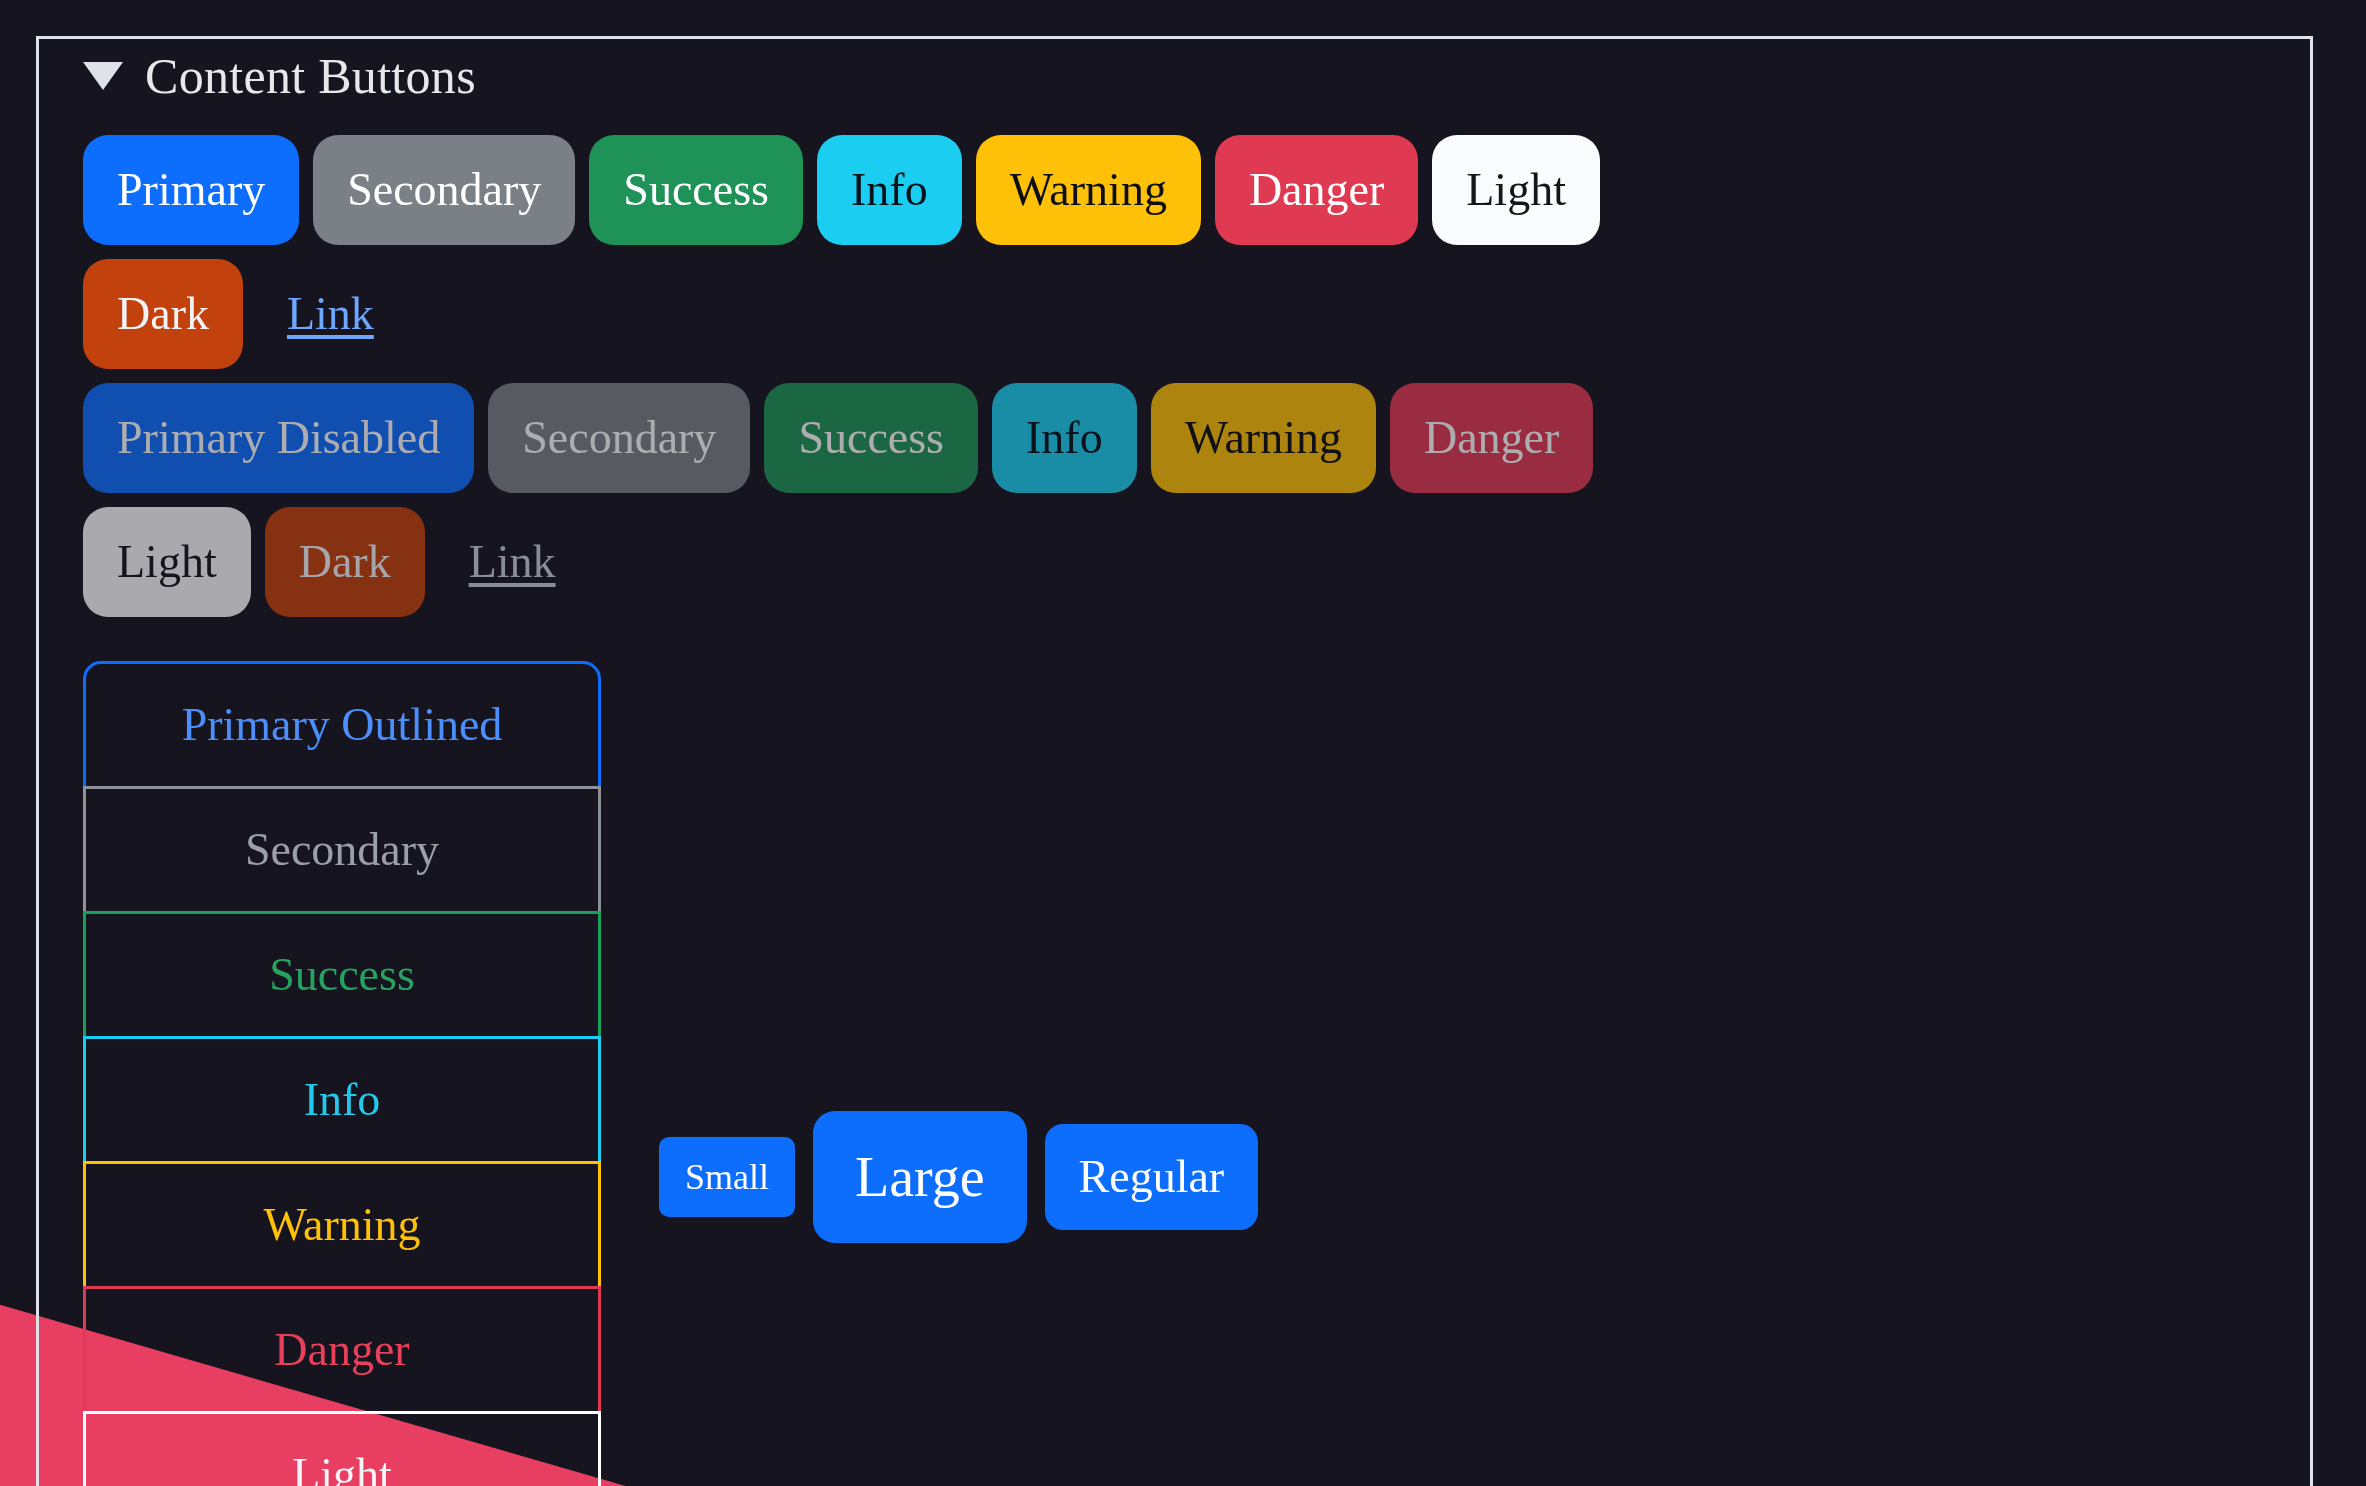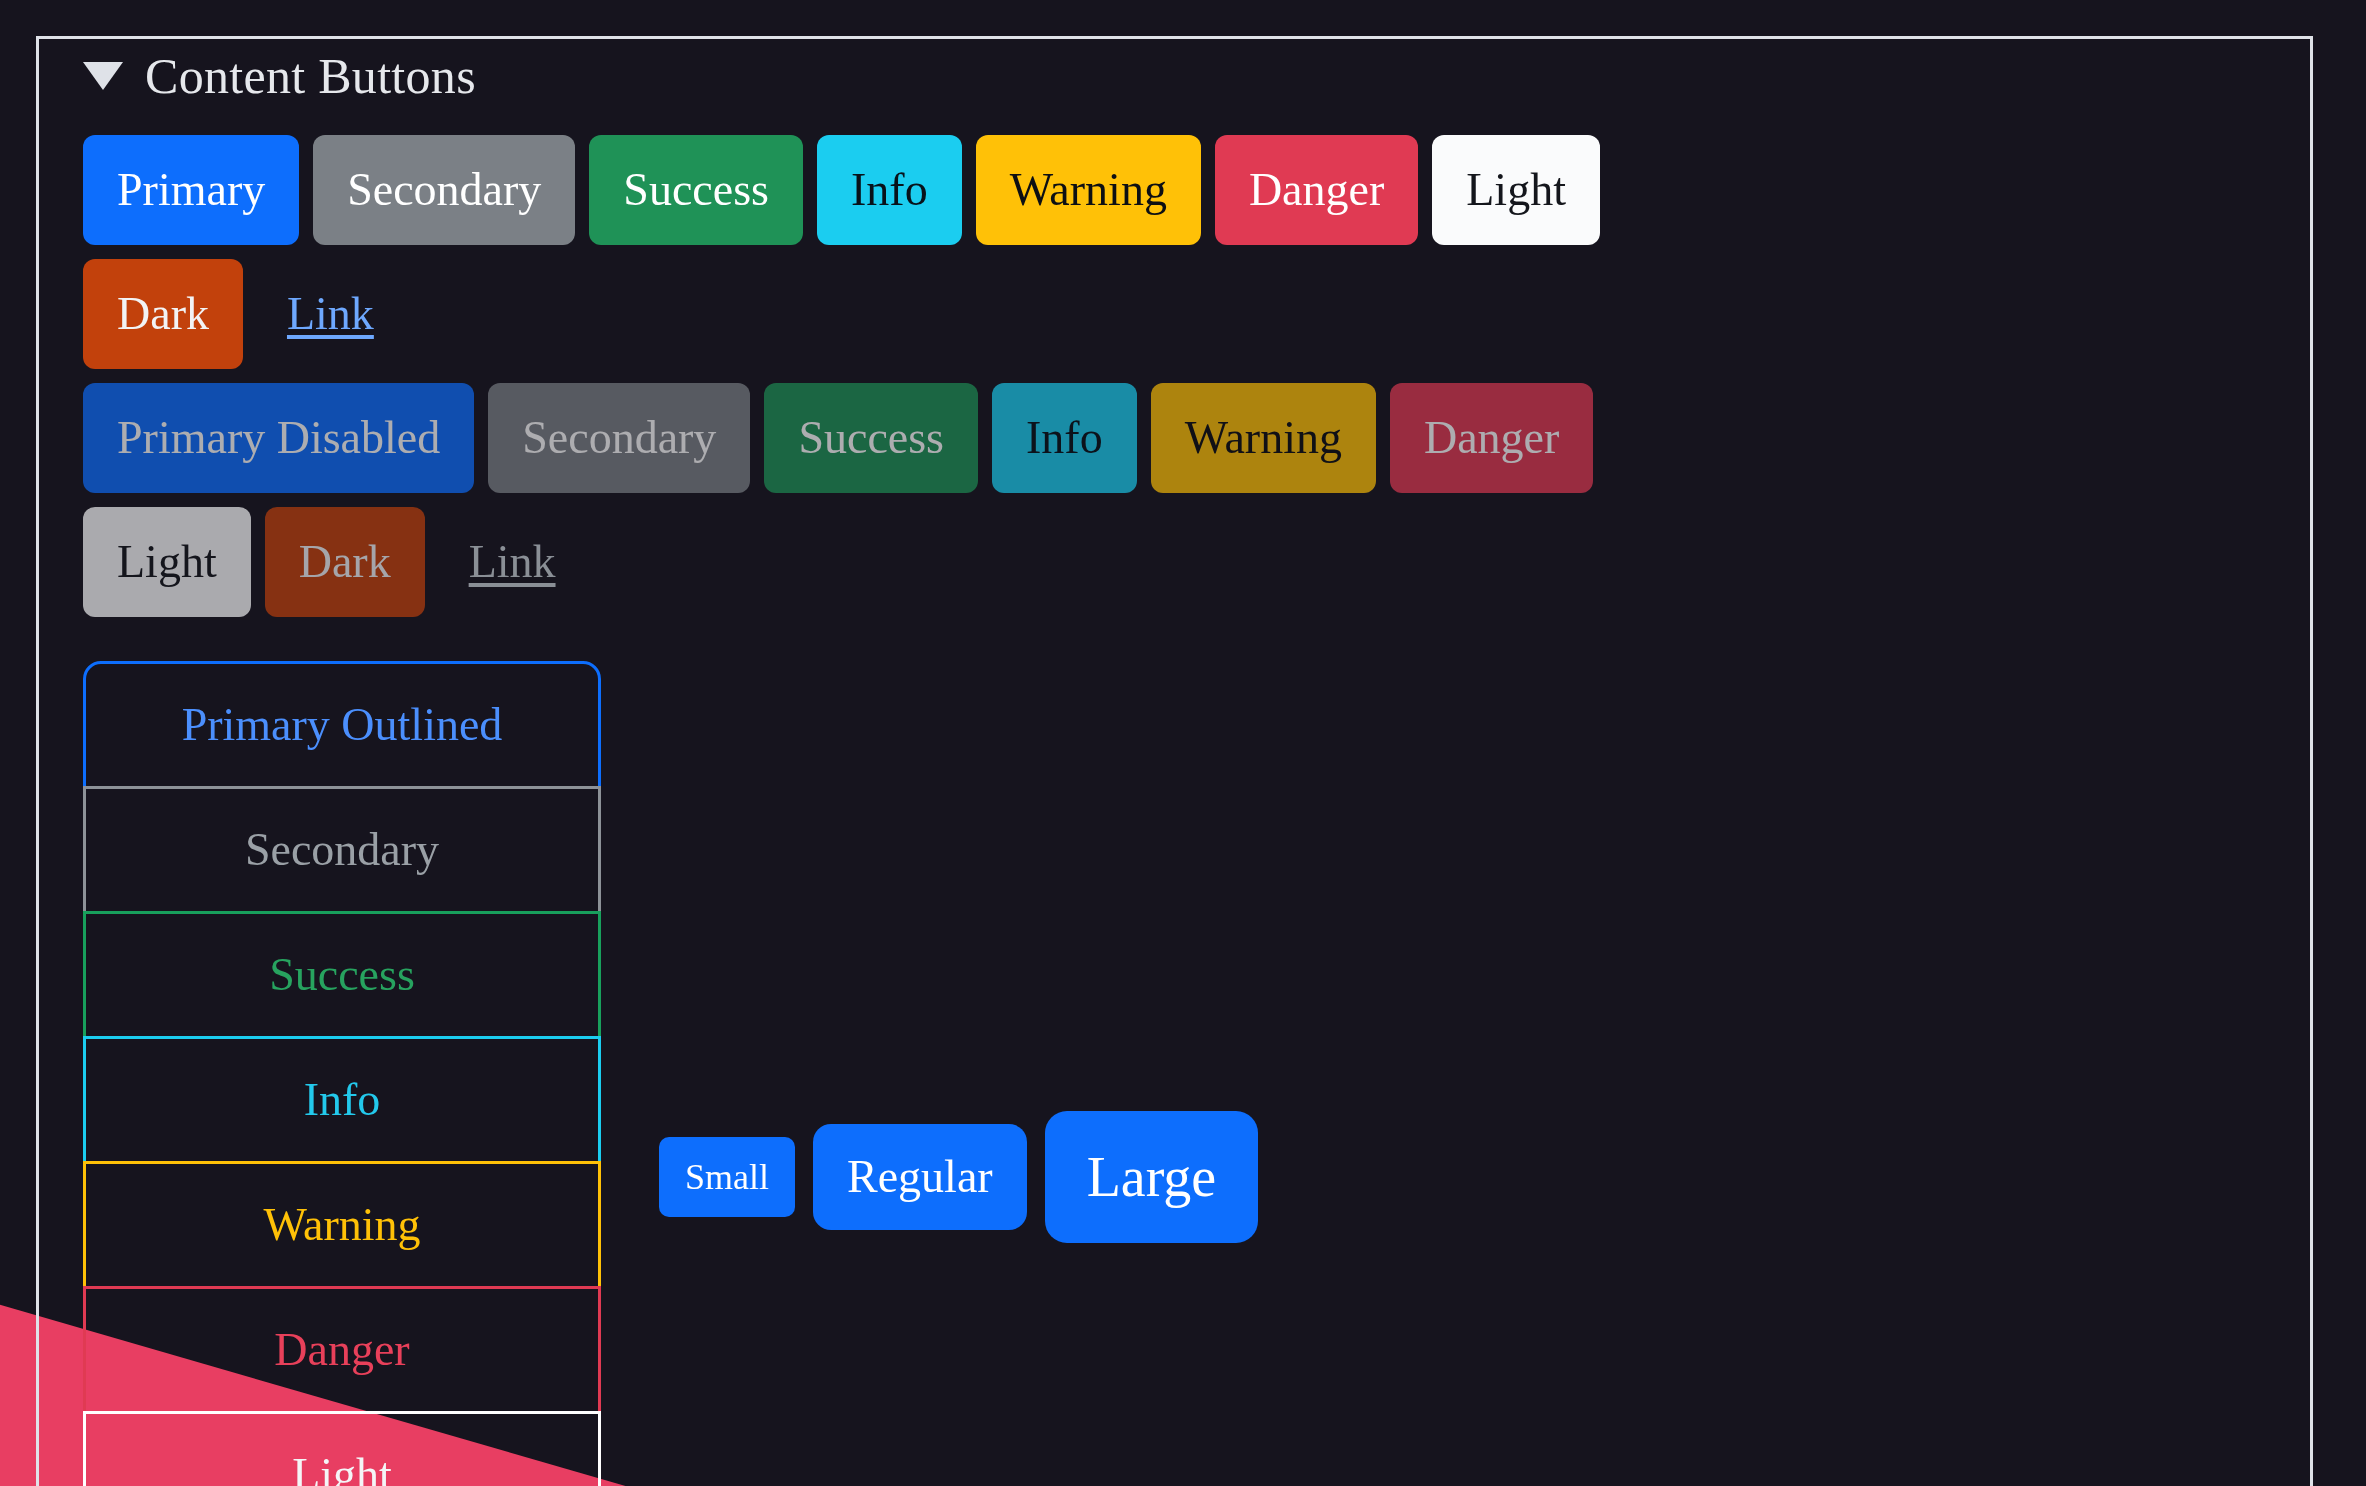--- a/index.html
+++ b/index.html
@@ -71,21 +71,21 @@
   .btn-row {
     display: flex;
     flex-wrap: wrap;
     align-items: flex-start;
     gap: 14px;
     margin-bottom: 14px;
   }
 
   .btn {
     border: none;
-    border-radius: 12px;
+    border-radius: 25px;
     font-family: inherit;
     font-size: 46px;
     line-height: 1;
     padding: 32px 34px;
     cursor: pointer;
     color: #ffffff;
     background: #555;
     display: inline-flex;
     align-items: center;
     justify-content: center;
@@ -226,20 +226,20 @@
         <button class="btn-outline o-secondary">Secondary</button>
         <button class="btn-outline o-success">Success</button>
         <button class="btn-outline o-info">Info</button>
         <button class="btn-outline o-warning">Warning</button>
         <button class="btn-outline o-danger">Danger</button>
         <button class="btn-outline o-light">Light</button>
       </div>
 
       <div class="sizes">
         <button class="btn primary sz-sm">Small</button>
+        <button class="btn primary sz-lg">Large</button>
         <button class="btn primary sz-md">Regular</button>
-        <button class="btn primary sz-lg">Large</button>
       </div>
 
     </div>
 
   </div>
 </div>
 
 </body></html>

